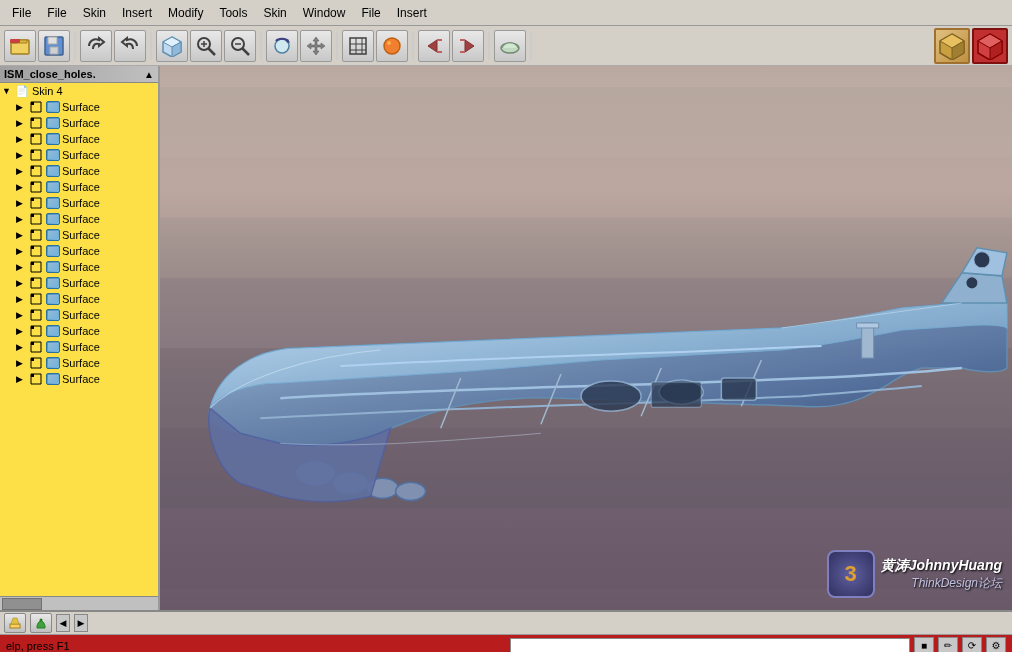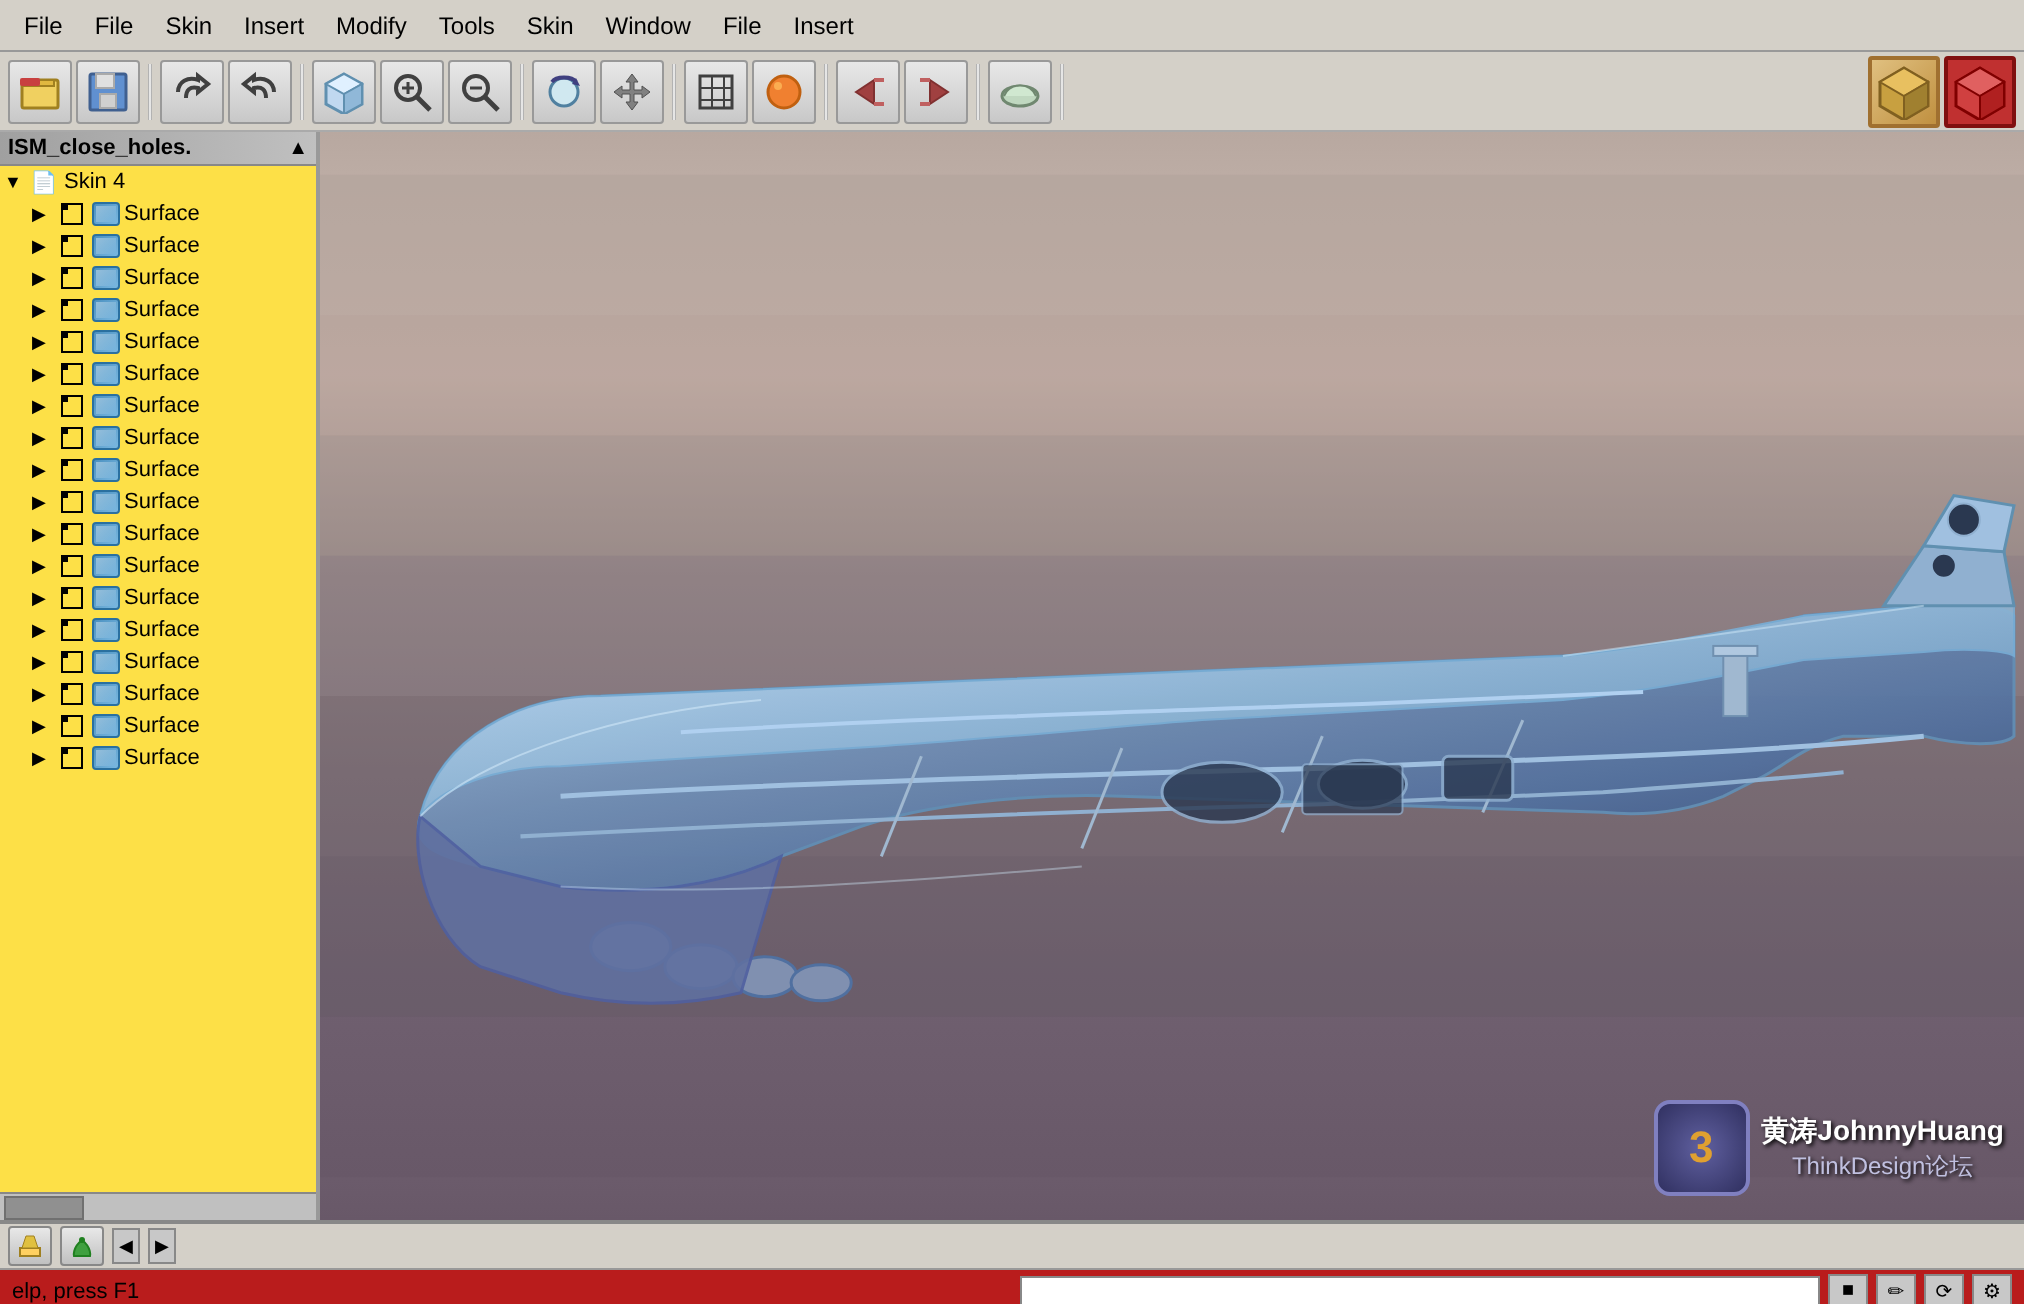--- a/index.html
+++ b/index.html
@@ -145,24 +145,25 @@
       border-radius: 8px;
       display: flex;
       align-items: center;
       justify-content: center;
       font-size: 22px;
       font-weight: bold;
       color: #e0a030;
       border: 2px solid #8080c0;
     }
     .watermark-text {
-      text-align: center;
+      text-align: right;
       font-size: 13px;
       color: #e8e8f8;
       text-shadow: 1px 1px 2px #000;
+      font-style: italic;
     }
     .watermark-text .name { font-weight: bold; font-size: 14px; color: #fff; }
     .watermark-text .site { color: #c0c0e0; font-size: 12px; }
 
     
     #bottom-toolbar {
       height: 24px;
       background: #d4d0c8;
       border-top: 2px solid #888;
       display: flex;

